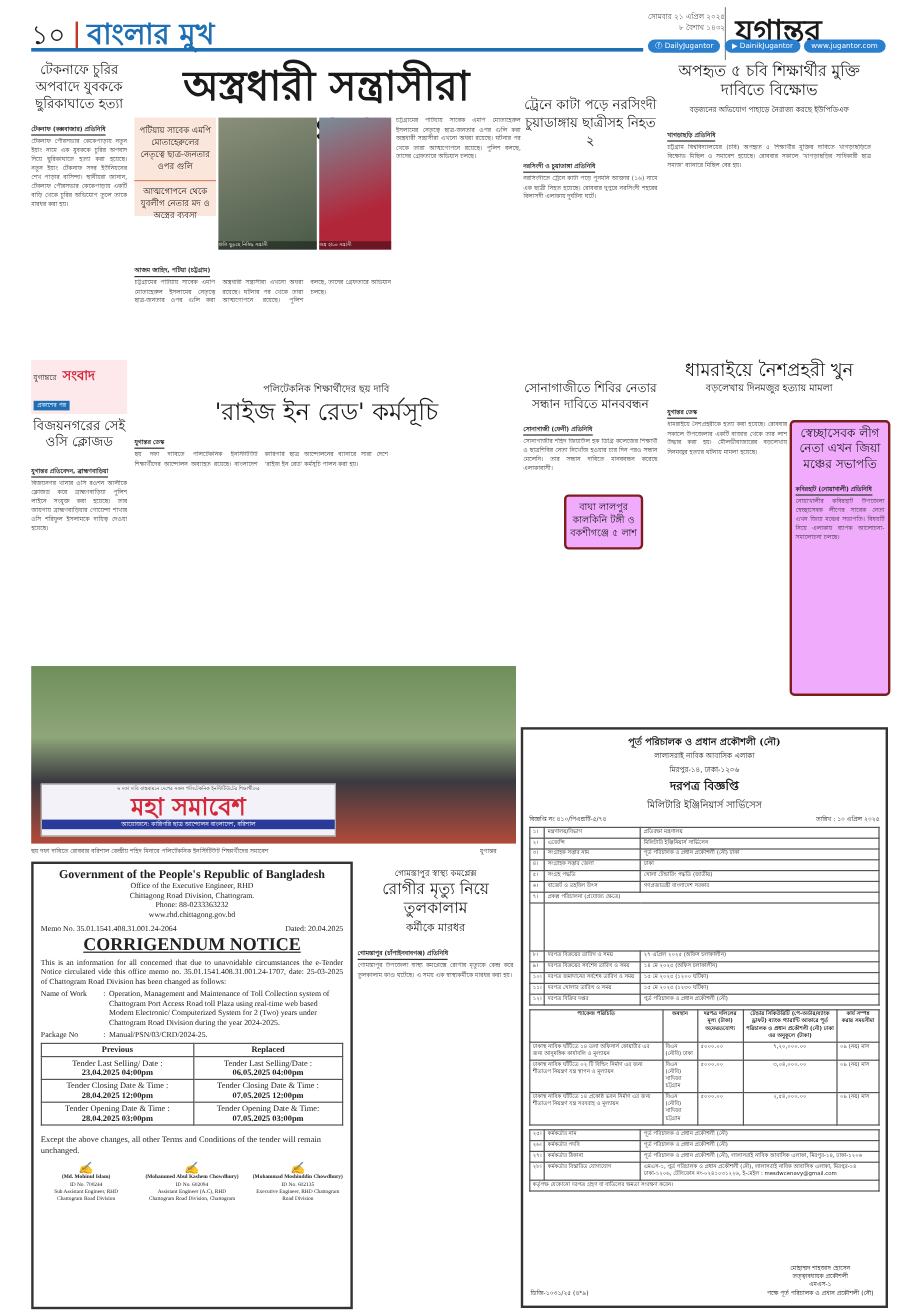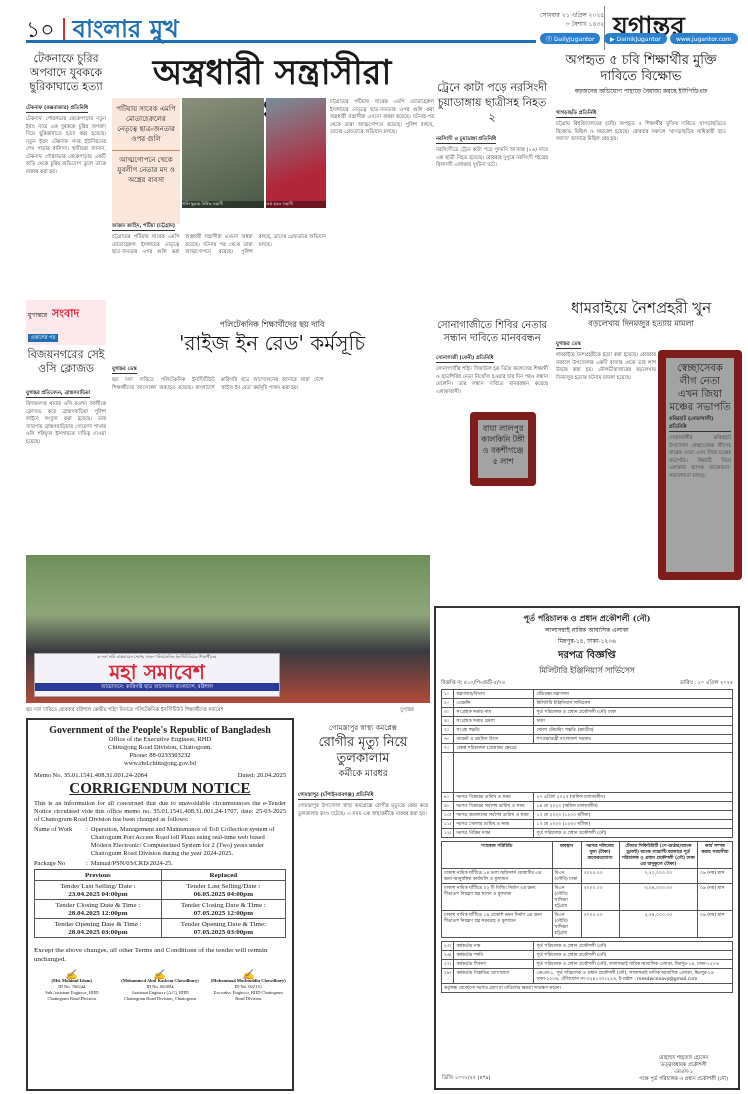--- a/index.html
+++ b/index.html
@@ -10,21 +10,21 @@
   .pipe { width: 2px; height: 24px; background: #c0392b; margin: 0 4px; }
   .section-title { font-size: 24px; font-weight: bold; color: #1f6fb5; }
   .rule { left: 26px; top: 40px; width: 510px; height: 3px; background: #1f6fb5; }
   .dateblk { left: 540px; top: 10px; font-size: 6px; text-align: right; color: #555; line-height: 9px; }
   .logo { left: 604px; top: 6px; font-size: 26px; font-weight: bold; color: #1a1a1a; font-family: "DejaVu Serif", serif; border-left: 1px solid #888; padding-left: 8px; }
   .social { top: 33px; height: 11px; background: #2a7fcf; color: #fff; font-size: 6px; border-radius: 6px; padding: 1px 6px; line-height: 9px; }
   .col-text { font-size: 5px; line-height: 7.5px; color: #444; text-align: justify; }
   .hl { font-family: "DejaVu Serif", serif; color: #1a1a1a; text-align: center; }
   .byline { font-size: 6px; font-weight: bold; border-bottom: 1px solid #333; display: inline-block; margin-bottom: 2px; }
   .photo { background: #7a8f6a; }
-  .boxed-peach { background: #a3a3a3; border: 8px solid #7f1d1d; border-radius: 4px; }
+  .boxed-peach { background: #f0abfc; border: 2px solid #7f1d1d; border-radius: 4px; }
   .notice-box { border: 2px solid #333; }
   table { border-collapse: collapse; width: 100%; }
   td, th { border: 1px solid #555; font-size: 5px; padding: 1px 2px; vertical-align: top; }
   .eng { font-family: "Liberation Serif", serif; color: #222; }
   .eng-table td, .eng-table th { font-size: 7px; text-align: center; padding: 1px; }
   .mil-table td, .mil-table th { font-size: 4.5px; line-height: 6px; }
 </style>
 </head>
 <body>
 
@@ -43,21 +43,21 @@
 <div class="abs social" style="left:604px;"><span>▶ </span><span>DainikJugantor</span></div>
 <div class="abs social" style="left:670px;"><span>www.jugantor.com</span></div>
 
 <div class="abs" style="left:26px;top:52px;width:80px;">
   <div class="hl" style="font-size:11px;line-height:14px;">টেকনাফে চুরির অপবাদে যুবককে ছুরিকাঘাতে হত্যা</div>
   <div class="byline" style="font-size:5px;">টেকনাফ (কক্সবাজার) প্রতিনিধি</div>
   <div class="col-text" style="height:200px;overflow:hidden;">টেকনাফ পৌরসভার কেকেপাড়ায় নতুন ইয়াং নামে এক যুবককে চুরির অপবাদ দিয়ে ছুরিকাঘাতে হত্যা করা হয়েছে। নতুন ইয়াং টেকনাফ সদর ইউনিয়নের শেখ পাড়ার বাসিন্দা। স্থানীয়রা জানান, টেকনাফ পৌরসভার কেকেপাড়ায় একটি বাড়ি থেকে চুরির অভিযোগ তুলে তাকে মারধর করা হয়।</div>
 </div>
 
 <div class="abs hl" style="left:112px;top:52px;width:320px;font-size:34px;font-weight:bold;line-height:40px;">অস্ত্রধারী সন্ত্রাসীরা অধরা</div>
-<div class="abs" style="left:112px;top:98px;width:68px;height:126px;background:#fbe6dc;">
+<div class="abs" style="left:112px;top:98px;width:68px;height:82px;background:#fbe6dc;">
   <div class="hl" style="font-size:7px;line-height:10px;padding:6px 3px;border-bottom:1px solid #d4876b;">পটিয়ায় সাবেক এমপি মোতাহেরুলের নেতৃত্বে ছাত্র-জনতার ওপর গুলি</div>
   <div class="hl" style="font-size:7px;line-height:10px;padding:4px 3px;">আত্মগোপনে থেকে যুবলীগ নেতার মদ ও অস্ত্রের ব্যবসা</div>
 </div>
 <div class="abs photo" style="left:182px;top:98px;width:82px;height:110px;background:linear-gradient(160deg,#8a8f7a,#4a5a48);">
   <div style="position:absolute;bottom:0;width:100%;font-size:4px;color:#fff;background:rgba(0,0,0,.4);">গুলি ছুড়ছে নিষিদ্ধ সন্ত্রাসী</div>
 </div>
 <div class="abs photo" style="left:266px;top:98px;width:60px;height:110px;background:linear-gradient(160deg,#7a8e9a,#b2263a 70%);">
   <div style="position:absolute;bottom:0;width:100%;font-size:4px;color:#fff;background:rgba(0,0,0,.4);">অস্ত্র হাতে সন্ত্রাসী</div>
 </div>
 <div class="abs" style="left:112px;top:212px;width:214px;">
@@ -95,21 +95,21 @@
   <div class="hl" style="font-size:20px;line-height:24px;">'রাইজ ইন রেড' কর্মসূচি</div>
   <div class="byline" style="font-size:5px;margin-top:4px;">যুগান্তর ডেস্ক</div>
   <div class="col-text" style="column-count:3;column-gap:6px;height:130px;overflow:hidden;">ছয় দফা দাবিতে পলিটেকনিক ইনস্টিটিউট শিক্ষার্থীদের আন্দোলন অব্যাহত রয়েছে। বাংলাদেশ কারিগরি ছাত্র আন্দোলনের ব্যানারে সারা দেশে 'রাইজ ইন রেড' কর্মসূচি পালন করা হয়।</div>
 </div>
 
 <div class="abs" style="left:436px;top:318px;width:112px;">
   <div class="hl" style="font-size:10px;line-height:13px;">সোনাগাজীতে শিবির নেতার সন্ধান দাবিতে মানববন্ধন</div>
   <div class="byline" style="font-size:5px;">সোনাগাজী (ফেনী) প্রতিনিধি</div>
   <div class="col-text" style="height:150px;overflow:hidden;">সোনাগাজীর শহিদ জিয়াউল হক ডিগ্রি কলেজের শিক্ষার্থী ও ছাত্রশিবির নেতা নিখোঁজ হওয়ার চার দিন পরও সন্ধান মেলেনি। তার সন্ধান দাবিতে মানববন্ধন করেছে এলাকাবাসী।</div>
 </div>
-<div class="abs boxed-peach hl" style="left:470px;top:412px;width:66px;height:74px;font-size:8px;line-height:11px;padding:3px;">বাঘা লালপুর কালকিনি টঙ্গী ও বকশীগঞ্জে ৫ লাশ</div>
+<div class="abs boxed-peach hl" style="left:470px;top:412px;width:66px;height:46px;font-size:8px;line-height:11px;padding:3px;">বাঘা লালপুর কালকিনি টঙ্গী ও বকশীগঞ্জে ৫ লাশ</div>
 
 <div class="abs" style="left:556px;top:282px;width:170px;margin-top:17px;">
   <div class="hl" style="font-size:15px;line-height:18px;">ধামরাইয়ে নৈশপ্রহরী খুন</div>
   <div class="hl" style="font-size:8px;">বড়লেখায় দিনমজুর হত্যায় মামলা</div>
   <div class="byline" style="font-size:5px;margin-top:2px;">যুগান্তর ডেস্ক</div>
   <div class="col-text" style="height:200px;overflow:hidden;width:100px;">ধামরাইয়ে নৈশপ্রহরীকে হত্যা করা হয়েছে। রোববার সকালে উপজেলার একটি বাজার থেকে তার লাশ উদ্ধার করা হয়। মৌলভীবাজারের বড়লেখায় দিনমজুর হত্যার ঘটনায় মামলা হয়েছে।</div>
 </div>
 
 <div class="abs boxed-peach" style="left:658px;top:350px;width:84px;height:230px;padding:3px;">
   <div class="hl" style="font-size:10px;line-height:13px;">স্বেচ্ছাসেবক লীগ নেতা এখন জিয়া মঞ্চের সভাপতি</div>

